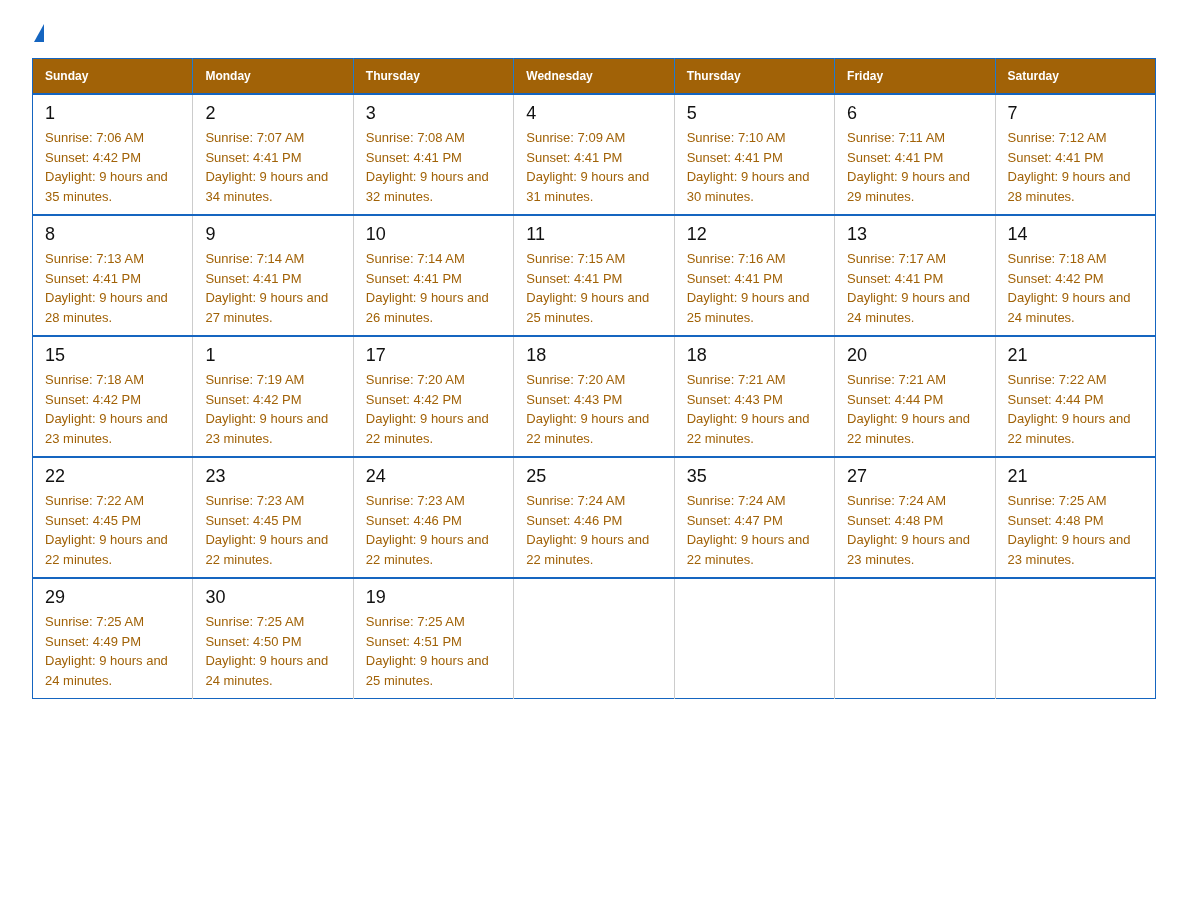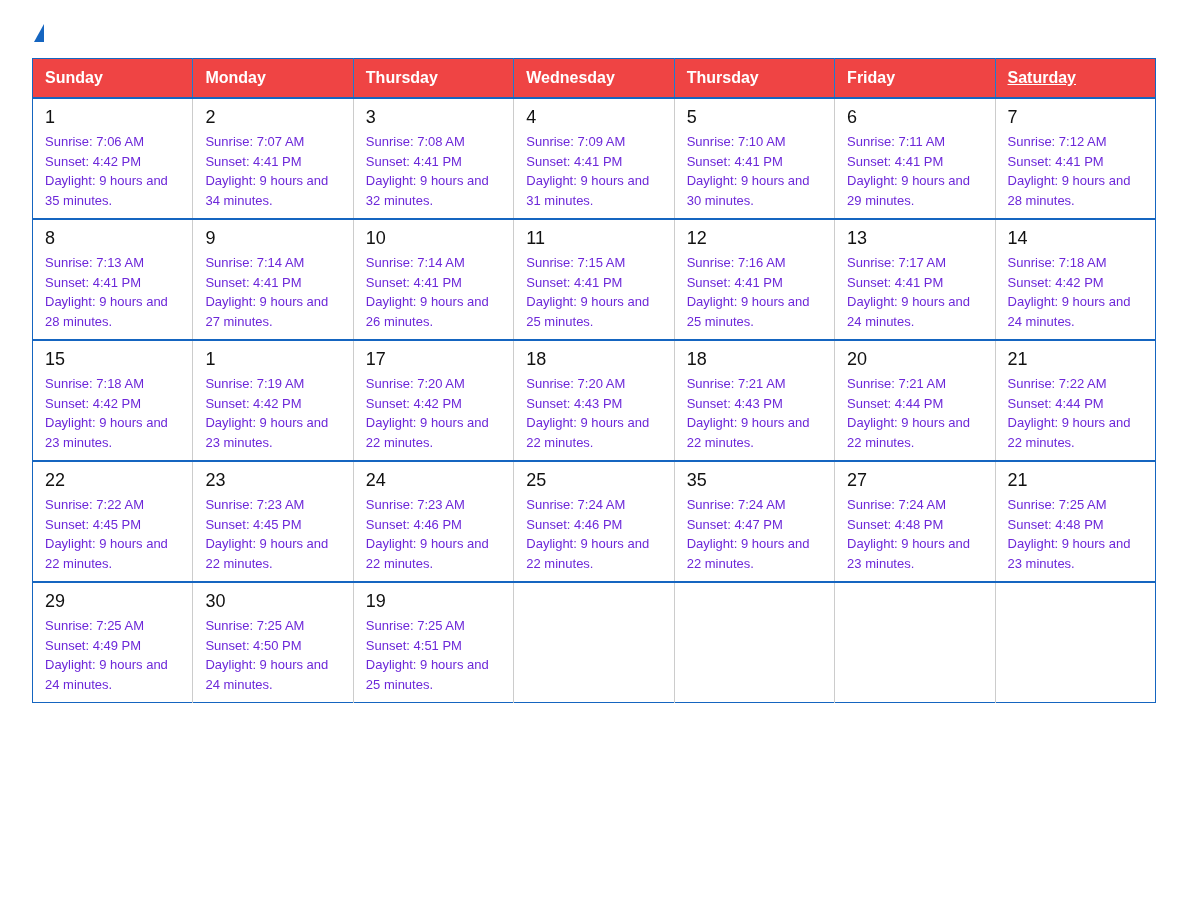--- a/index.html
+++ b/index.html
@@ -59,31 +59,30 @@
       font-size: 20px;
       color: #555;
       margin-top: 4px;
     }
     .calendar-table {
       width: 100%;
       border-collapse: collapse;
       border: 1.5px solid #1565c0;
     }
     .calendar-table thead tr th {
-      background: #ef4444;
+      background: #a16207;
       color: #fff;
-      font-size: 16px;
+      font-size: 12px;
       font-weight: 600;
       padding: 10px 12px;
       text-align: left;
       border-right: 1px solid #1e7ad0;
     }
     .calendar-table thead tr th:last-child {
       border-right: none;
-      text-decoration: underline;
     }
     .calendar-table tbody tr {
       border-top: 2px solid #1565c0;
     }
     .calendar-table tbody tr td {
       vertical-align: top;
       padding: 8px 12px;
       border-right: 1px solid #ccc;
       font-size: 13px;
       color: #222;
@@ -95,21 +94,21 @@
     }
     .day-number {
       font-size: 18px;
       font-weight: 400;
       color: #111;
       margin-bottom: 4px;
       display: block;
     }
     .day-info {
       font-size: 13px;
-      color: #6d28d9;
+      color: #a16207;
       line-height: 1.5;
     }
     .empty-cell {
       background: #fff;
     }
   </style>
 </head>
 <body>
 
 <div class="header-area">

